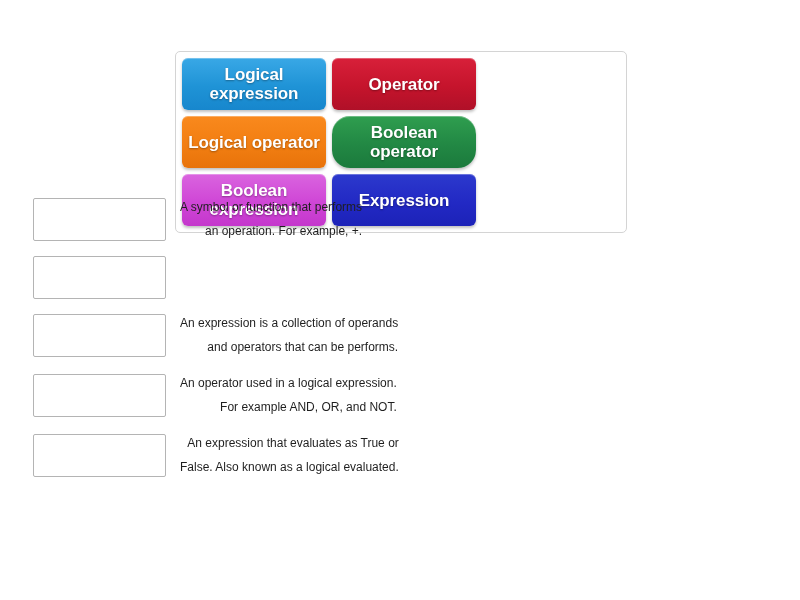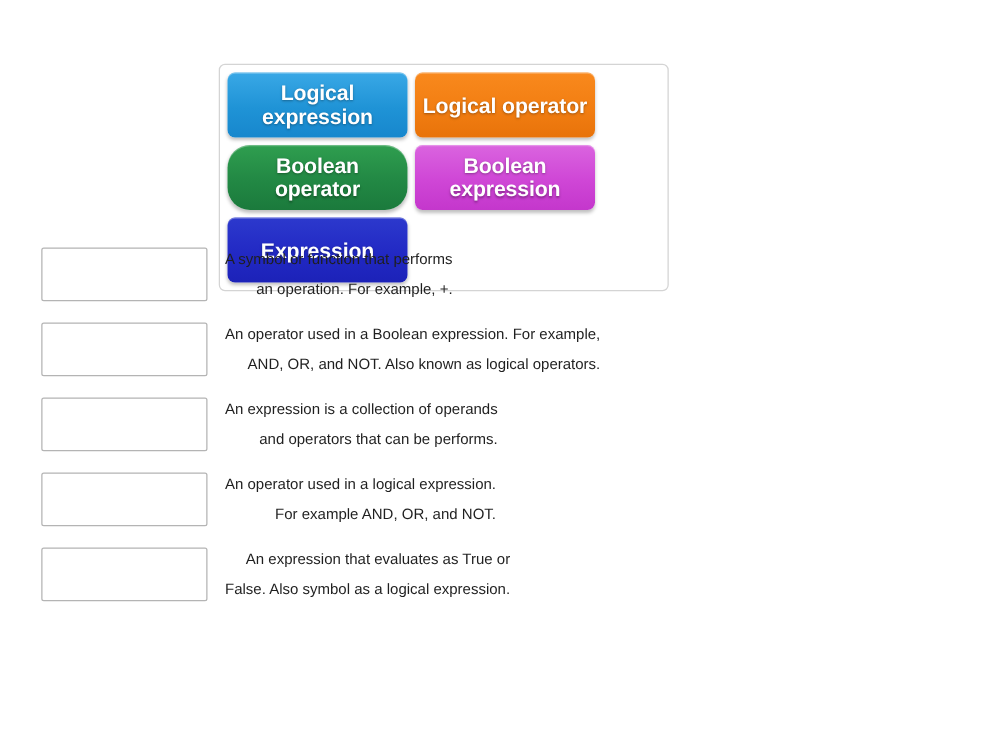--- a/index.html
+++ b/index.html
@@ -13,21 +13,21 @@
     font-family: "Liberation Sans", sans-serif;
     overflow: hidden;
     position: relative;
   }
 
   
   #tile-bank {
     position: absolute;
     left: 175px;
     top: 51px;
-    width: 360px;
+    width: 452px;
     box-sizing: border-box;
     border: 1px solid #d4d4d4;
     border-radius: 5px;
     background: #ffffff;
     padding: 6px;
     display: flex;
     flex-wrap: wrap;
     gap: 6px;
   }
   .tile {
@@ -90,20 +90,23 @@
   }
 </style>
 </head>
 <body>
 
 <div id="tile-bank">
   <div class="tile c-blue">
     <span class="tile-label">Logical
 expression</span>
   </div>
+  <div class="tile c-red">
+    <span class="tile-label">Operator</span>
+  </div>
   <div class="tile c-orange">
     <span class="tile-label">Logical
 operator</span>
   </div>
   <div class="tile c-green">
     <span class="tile-label">Boolean
 operator</span>
   </div>
   <div class="tile c-purple">
     <span class="tile-label">Boolean
@@ -117,36 +120,34 @@
 <div id="definition-list">
 
   <div class="def-row">
     <div class="drop-slot"></div>
     <div class="def-text">A symbol or function that performs
 an operation. For example, +.</div>
   </div>
 
   <div class="def-row">
     <div class="drop-slot"></div>
-    <div class="def-text">An operator used in a Boolean expression. For example,
-AND, OR, and NOT. Also known as logical operators.</div>
   </div>
 
   <div class="def-row">
     <div class="drop-slot"></div>
     <div class="def-text">An expression is a collection of operands
 and operators that can be performs.</div>
   </div>
 
 
   <div class="def-row">
     <div class="drop-slot"></div>
     <div class="def-text">An operator used in a logical expression.
 For example AND, OR, and NOT.</div>
   </div>
 
   <div class="def-row">
     <div class="drop-slot"></div>
     <div class="def-text">An expression that evaluates as True or
-False. Also symbol as a logical expression.</div>
+False. Also known as a logical evaluated.</div>
   </div>
 
 </div>
 
 </body></html>

